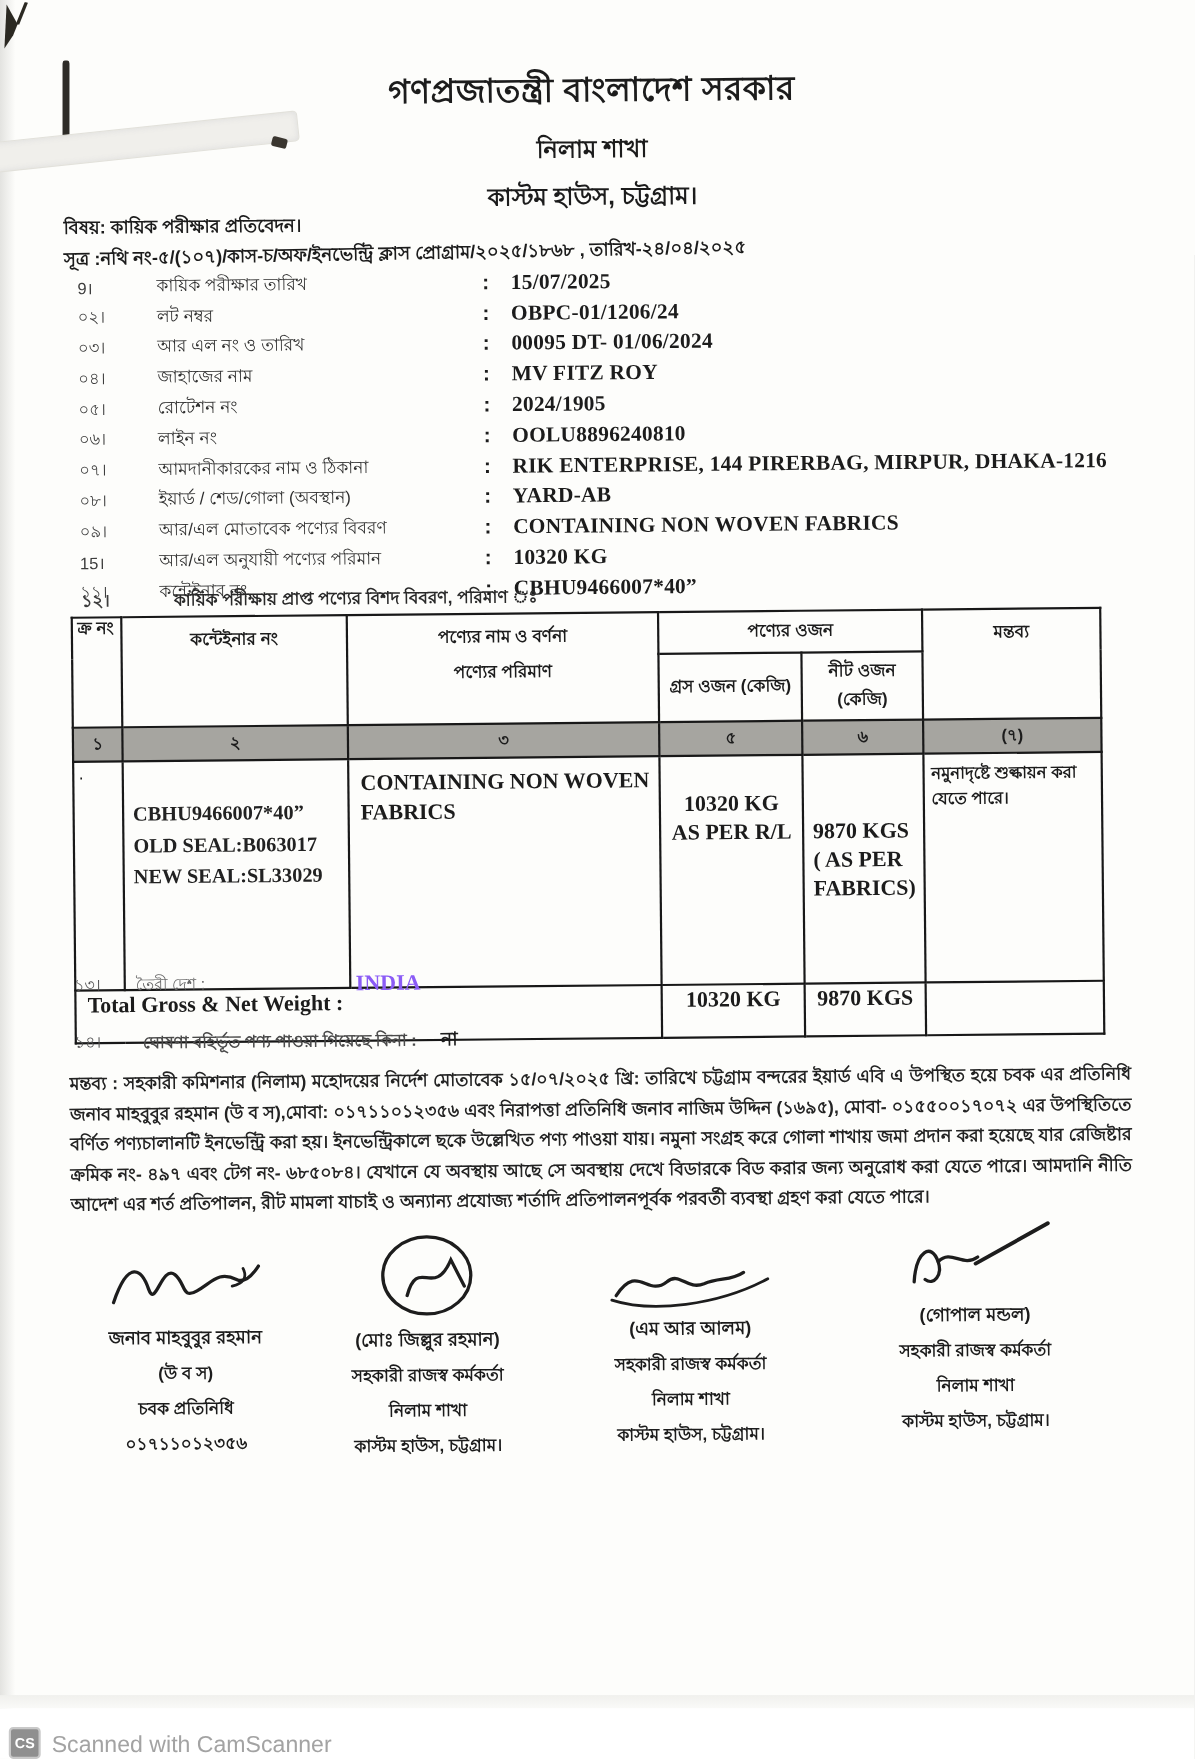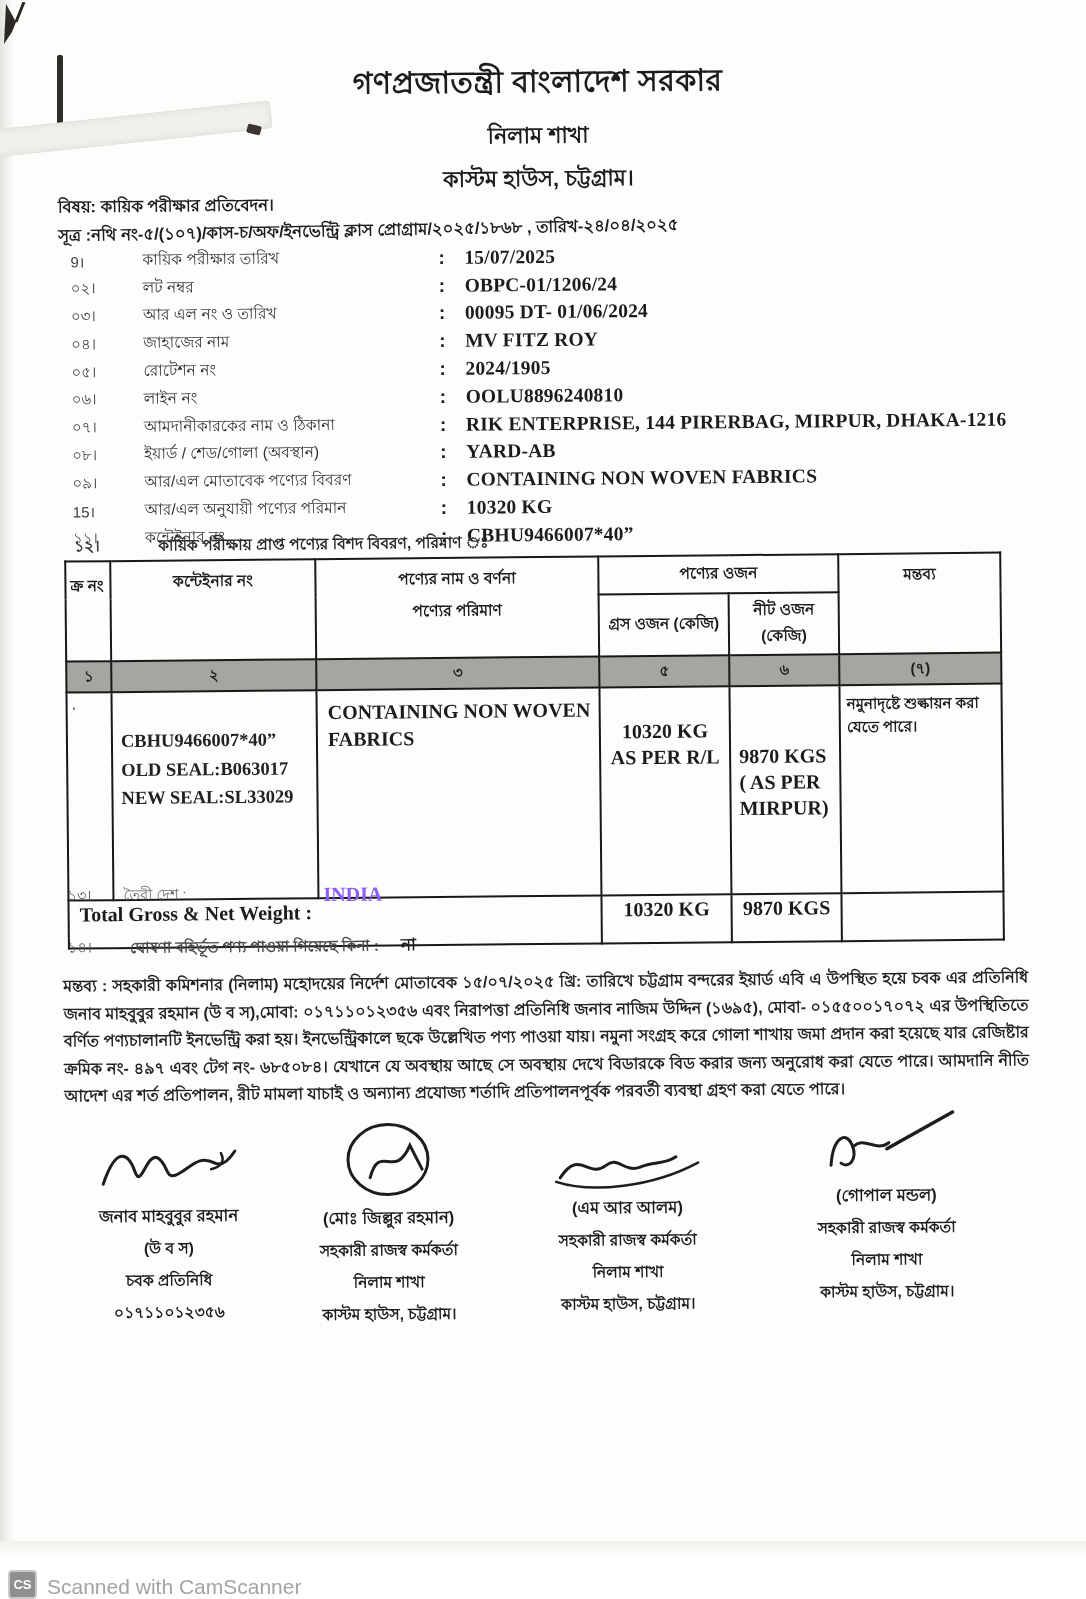--- a/index.html
+++ b/index.html
@@ -187,21 +187,21 @@
       <colgroup>
         <col class="col-serial">
           <col class="col-cont">
           <col class="col-desc">
         <col class="col-gross">
           <col class="col-net">
           <col class="col-rem">
       </colgroup>
       <tbody>
         <tr>
-          <th rowspan="2" class="th-serial" style="text-align:left;vertical-align:top;padding-top:14px;">ক্র নং</th>
+          <th rowspan="2" class="th-serial" style="text-align:left;vertical-align:top;padding-top:0;">ক্র নং</th>
           <th rowspan="2" style="text-align:center;vertical-align:top;padding-top:8px;">কন্টেইনার নং</th>
           <th rowspan="2" style="text-align:center;vertical-align:top;padding-top:8px;">
             <div>পণ্যের নাম ও বর্ণনা</div>
             <div style="margin-top:6px;">পণ্যের পরিমাণ</div>
           </th>
           <th colspan="2" style="text-align:center;height:32px;">পণ্যের ওজন</th>
           <th rowspan="2" style="text-align:center;vertical-align:top;padding-top:8px;">মন্তব্য</th>
         </tr>
         <tr>
           <th style="text-align:center;height:56px;">গ্রস ওজন (কেজি)</th>
@@ -223,21 +223,21 @@
             <div>NEW SEAL:SL33029</div>
           </td>
           <td class="cell-desc">CONTAINING NON WOVEN FABRICS</td>
           <td class="cell-gross">
             <div>10320 KG</div>
             <div>AS PER R/L</div>
           </td>
           <td class="cell-net">
             <div>9870 KGS</div>
             <div>( AS PER</div>
-            <div>MIRPUR)</div>
+            <div>FABRICS)</div>
           </td>
           <td class="cell-rem">নমুনাদৃষ্টে শুল্কায়ন করা যেতে পারে।</td>
         </tr>
         <tr class="total-row">
           <td colspan="3" class="total-label">Total Gross &amp; Net Weight :</td>
           <td class="total-val">10320 KG</td>
           <td class="total-val">9870 KGS</td>
           <td></td>
         </tr>
       </tbody>

